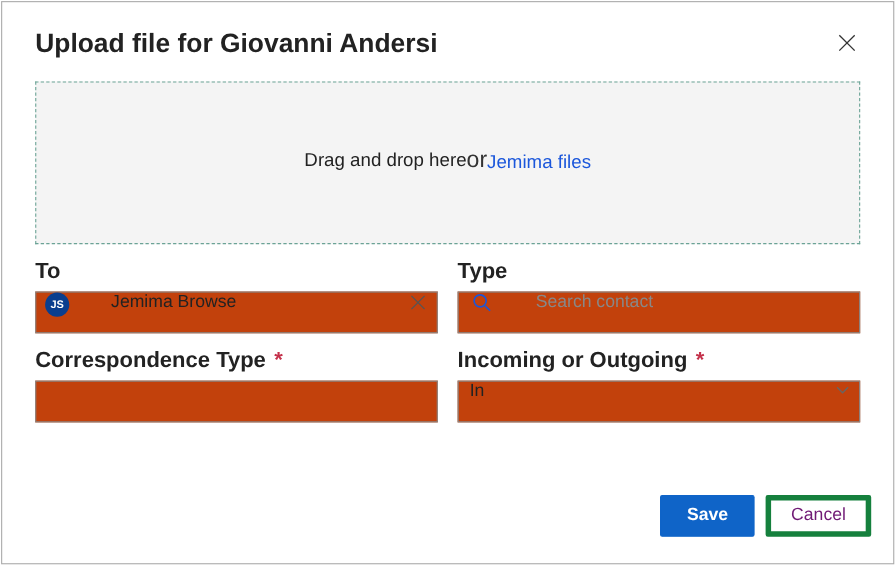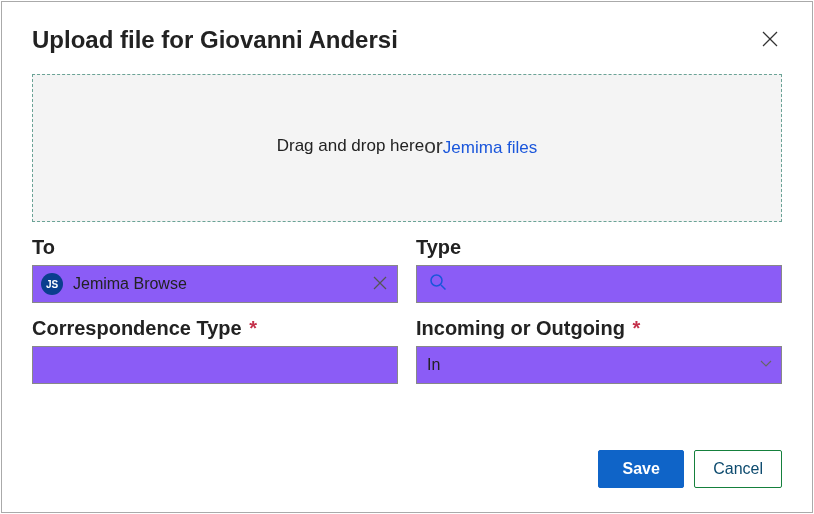--- a/index.html
+++ b/index.html
@@ -88,25 +88,26 @@
       margin-bottom: 6px;
     }
     .req {
       color: #c4314b;
       margin-left: 2px;
     }
     .input-wrap {
       border: 1px solid #888;
       height: 38px;
       display: flex;
-      align-items: center;
+      align-items: flex-start;
       padding: 0 8px;
-      background: #8b5cf6;
+      background: #c2410c;
       margin-bottom: 14px;
       position: relative;
+      gap: 28px;
     }
     .avatar {
       width: 22px;
       height: 22px;
       border-radius: 50%;
       background: #0a3e8e;
       color: #fff;
       font-size: 10px;
       font-weight: 700;
       display: flex;
@@ -149,43 +150,43 @@
       flex: 1;
       padding-left: 2px;
     }
     .chevron {
       color: #666;
     }
     .chevron svg { width: 14px; height: 14px; }
     .footer {
       position: absolute;
       bottom: 24px;
-      right: 30px;
+      right: 20px;
       display: flex;
       gap: 10px;
     }
     .btn {
       height: 38px;
       min-width: 86px;
       padding: 0 18px;
       font-size: 16px;
       font-weight: 400;
       cursor: pointer;
       border-radius: 2px;
     }
     .btn-primary {
       background: #0f64c8;
       border: 1px solid #0f64c8;
       color: #fff;
       font-weight: 600;
     }
     .btn-secondary {
       background: #fff;
-      border: 1px solid #15803d;
-      color: #0c4a6e;
+      border: 5px solid #15803d;
+      color: #701a75;
     }
   </style>
 </head>
 <body>
 
 <div class="dialog">
   <div class="dialog-header">
     <h1 class="dialog-title">Upload file for Giovanni Andersi</h1>
     <button class="close-btn">
       <span>
@@ -222,20 +223,21 @@
       </div>
       <div class="form-col">
         <label class="field-label">Type</label>
         <div class="input-wrap">
           <span class="search-icon">
             <svg viewBox="0 0 18 18" fill="none" stroke="currentColor" stroke-width="1.5">
               <circle cx="7.5" cy="7.5" r="5.5"></circle>
               <line x1="12" y1="12" x2="16.5" y2="16.5"></line>
             </svg>
           </span>
+          <input class="search-input" type="text" placeholder="Search contact" style="">
         </div>
       </div>
     </div>
 
     <div class="form-row">
       <div class="form-col">
         <label class="field-label">
           <span>Correspondence Type</span>
           <span class="req">*</span>
         </label>

